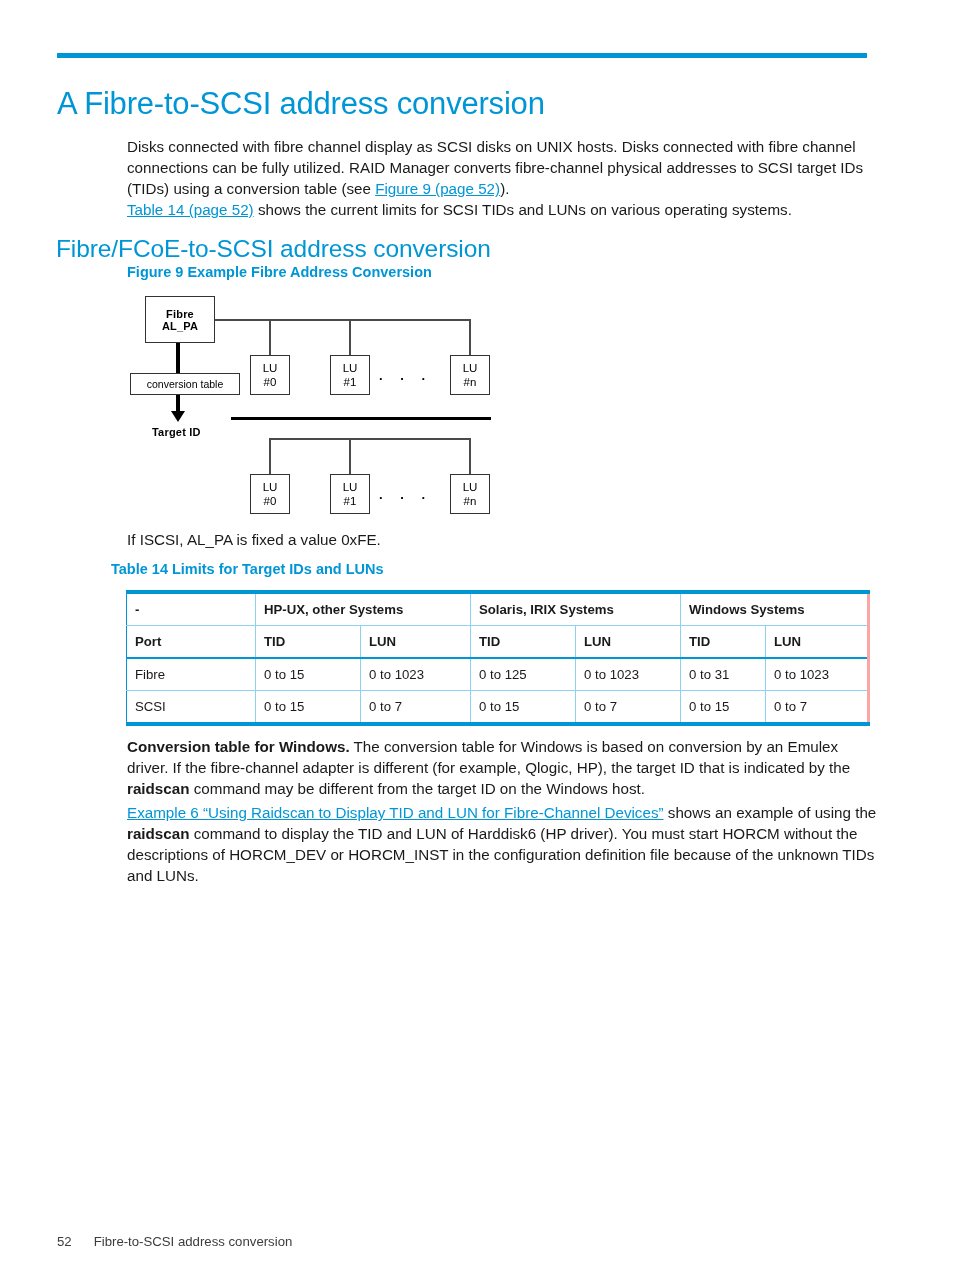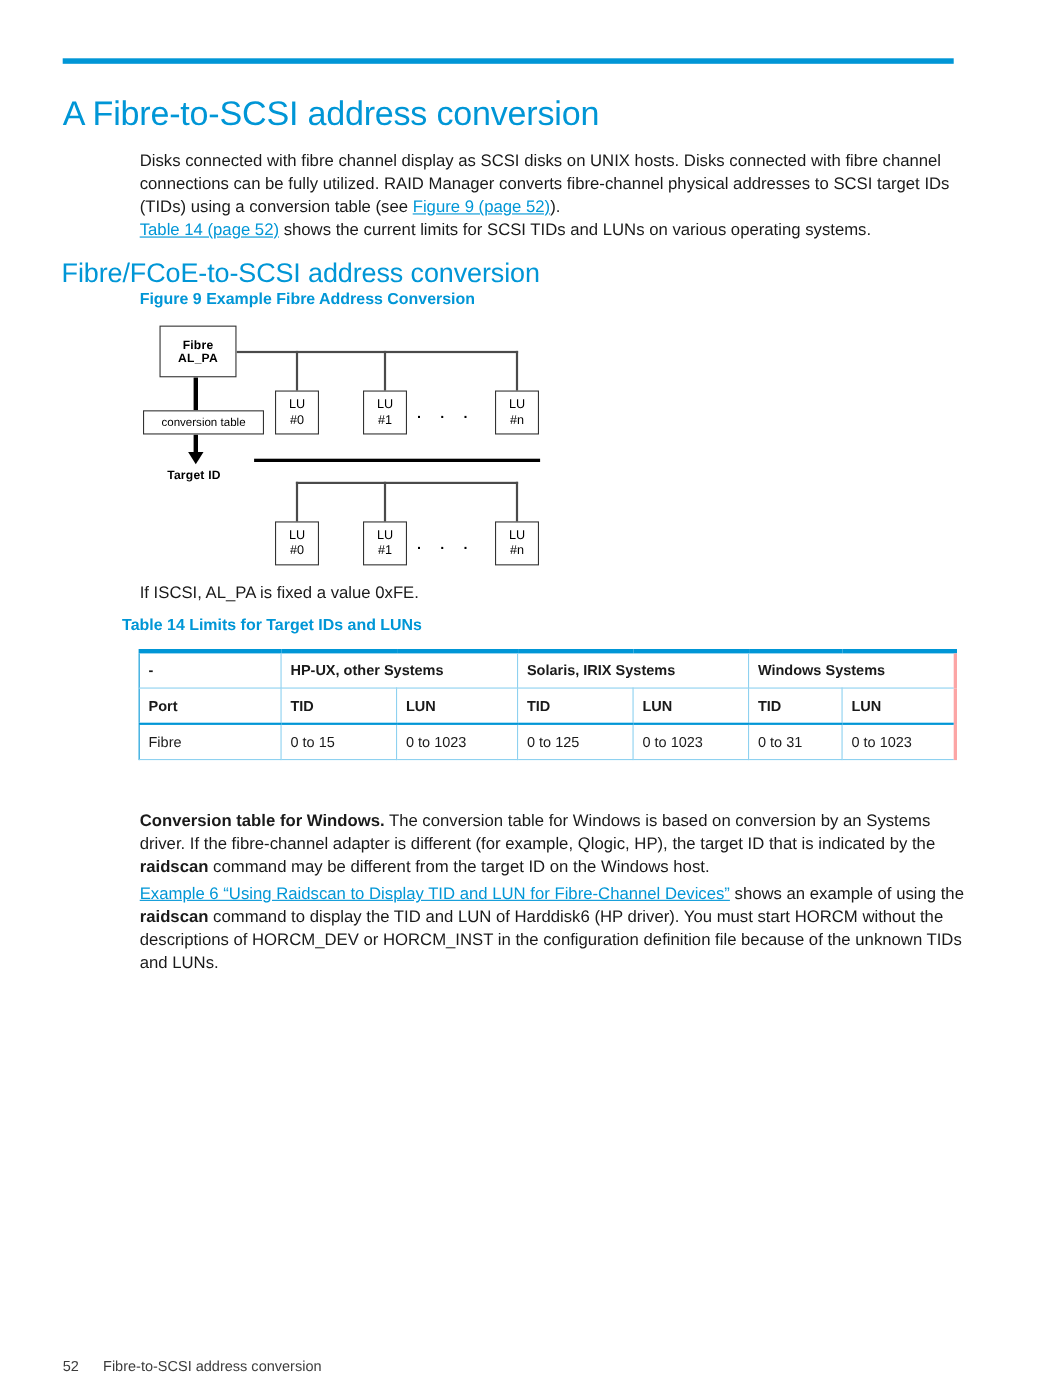--- a/index.html
+++ b/index.html
@@ -329,22 +329,31 @@
     </tr>
     <tr class="body-row">
       <td class="edge-l">Fibre</td>
       <td>0 to 15</td>
       <td>0 to 1023</td>
       <td>0 to 125</td>
       <td>0 to 1023</td>
       <td>0 to 31</td>
       <td class="edge-r">0 to 1023</td>
     </tr>
+    <tr class="body-row last">
+      <td class="edge-l">SCSI</td>
+      <td>0 to 15</td>
+      <td>0 to 7</td>
+      <td>0 to 15</td>
+      <td>0 to 7</td>
+      <td>0 to 15</td>
+      <td class="edge-r">0 to 7</td>
+    </tr>
   </tbody>
 </table>
 
-<p id="conv-paragraph"><b>Conversion table for Windows.</b><span> The conversion table for Windows is based on conversion by an Systems driver. If the fibre-channel adapter is different (for example, Qlogic, HP), the target ID that is indicated by the </span><b>raidscan</b><span> command may be different from the target ID on the Windows host.</span></p>
+<p id="conv-paragraph"><b>Conversion table for Windows.</b><span> The conversion table for Windows is based on conversion by an Emulex driver. If the fibre-channel adapter is different (for example, Qlogic, HP), the target ID that is indicated by the </span><b>raidscan</b><span> command may be different from the target ID on the Windows host.</span></p>
 
 <p id="example-paragraph"><a class="doclink" href="#">Example 6 “Using Raidscan to Display TID and LUN for Fibre-Channel Devices”</a><span> shows an example of using the </span><b>raidscan</b><span> command to display the TID and LUN of Harddisk6 (HP driver). You must start HORCM without the descriptions of HORCM_DEV or HORCM_INST in the configuration definition file because of the unknown TIDs and LUNs.</span></p>
 
 <div id="page-footer">
   <span id="footer-page-number">52</span><span>Fibre-to-SCSI address conversion</span>
 </div>
 
 </body></html>

